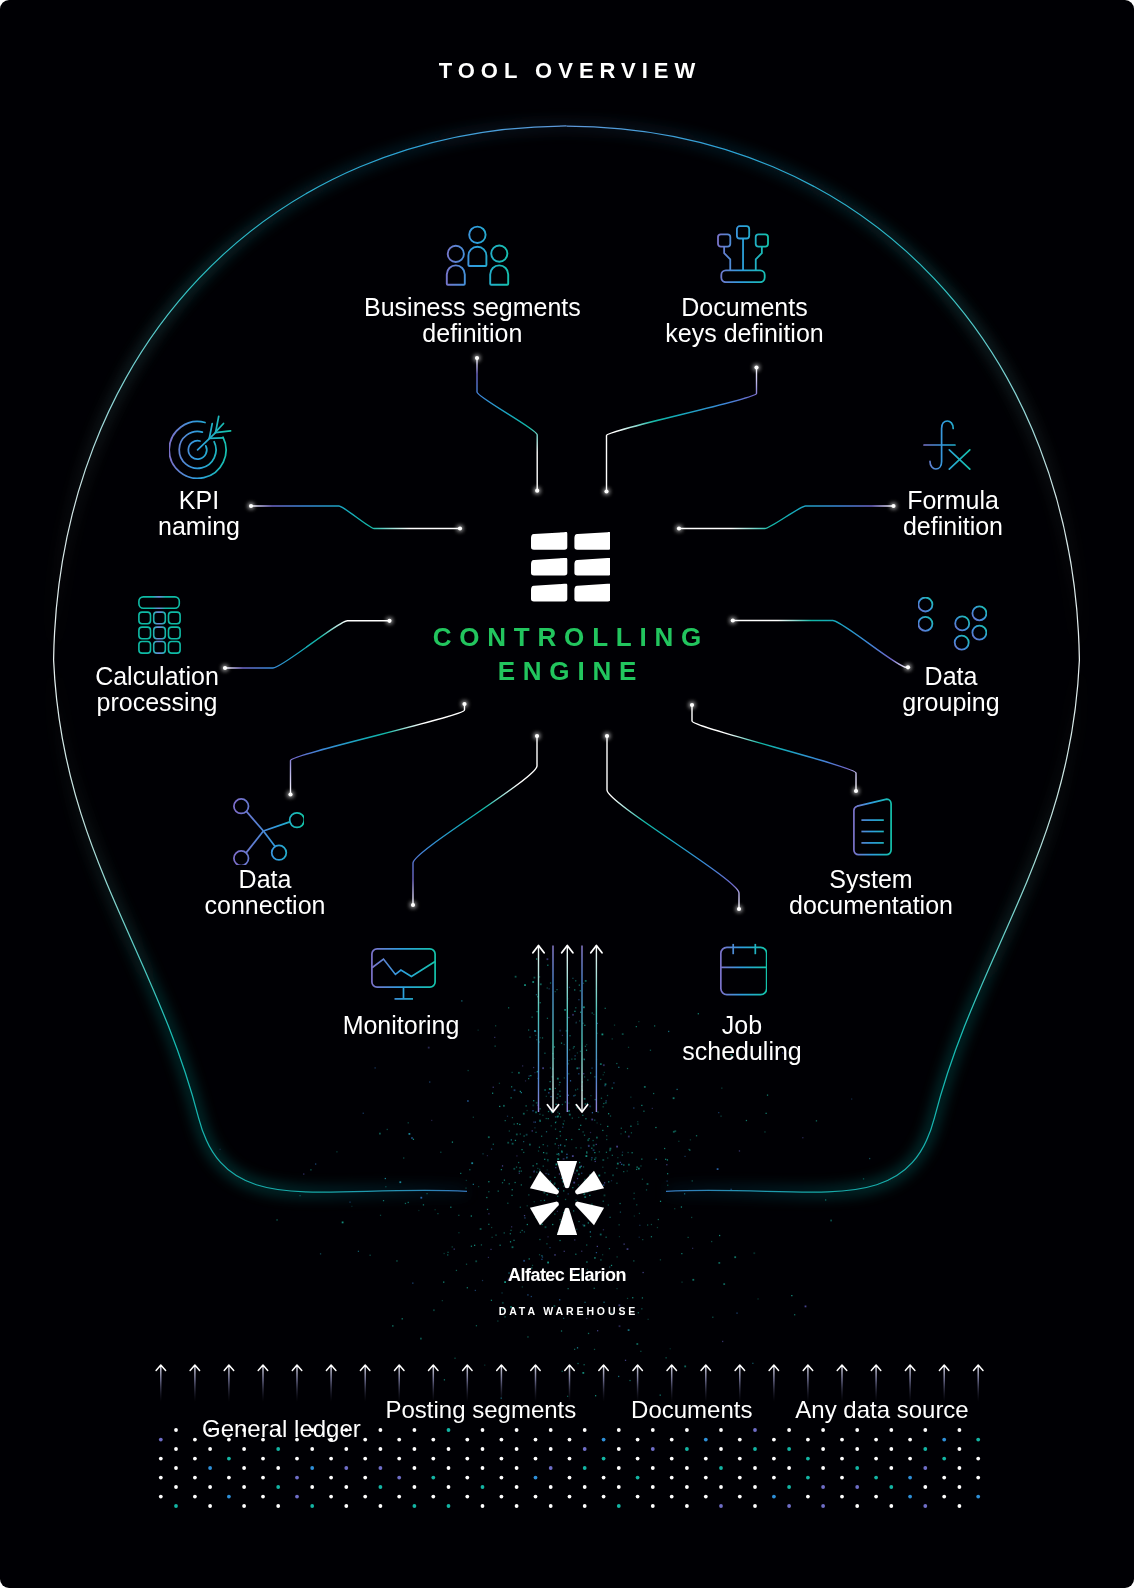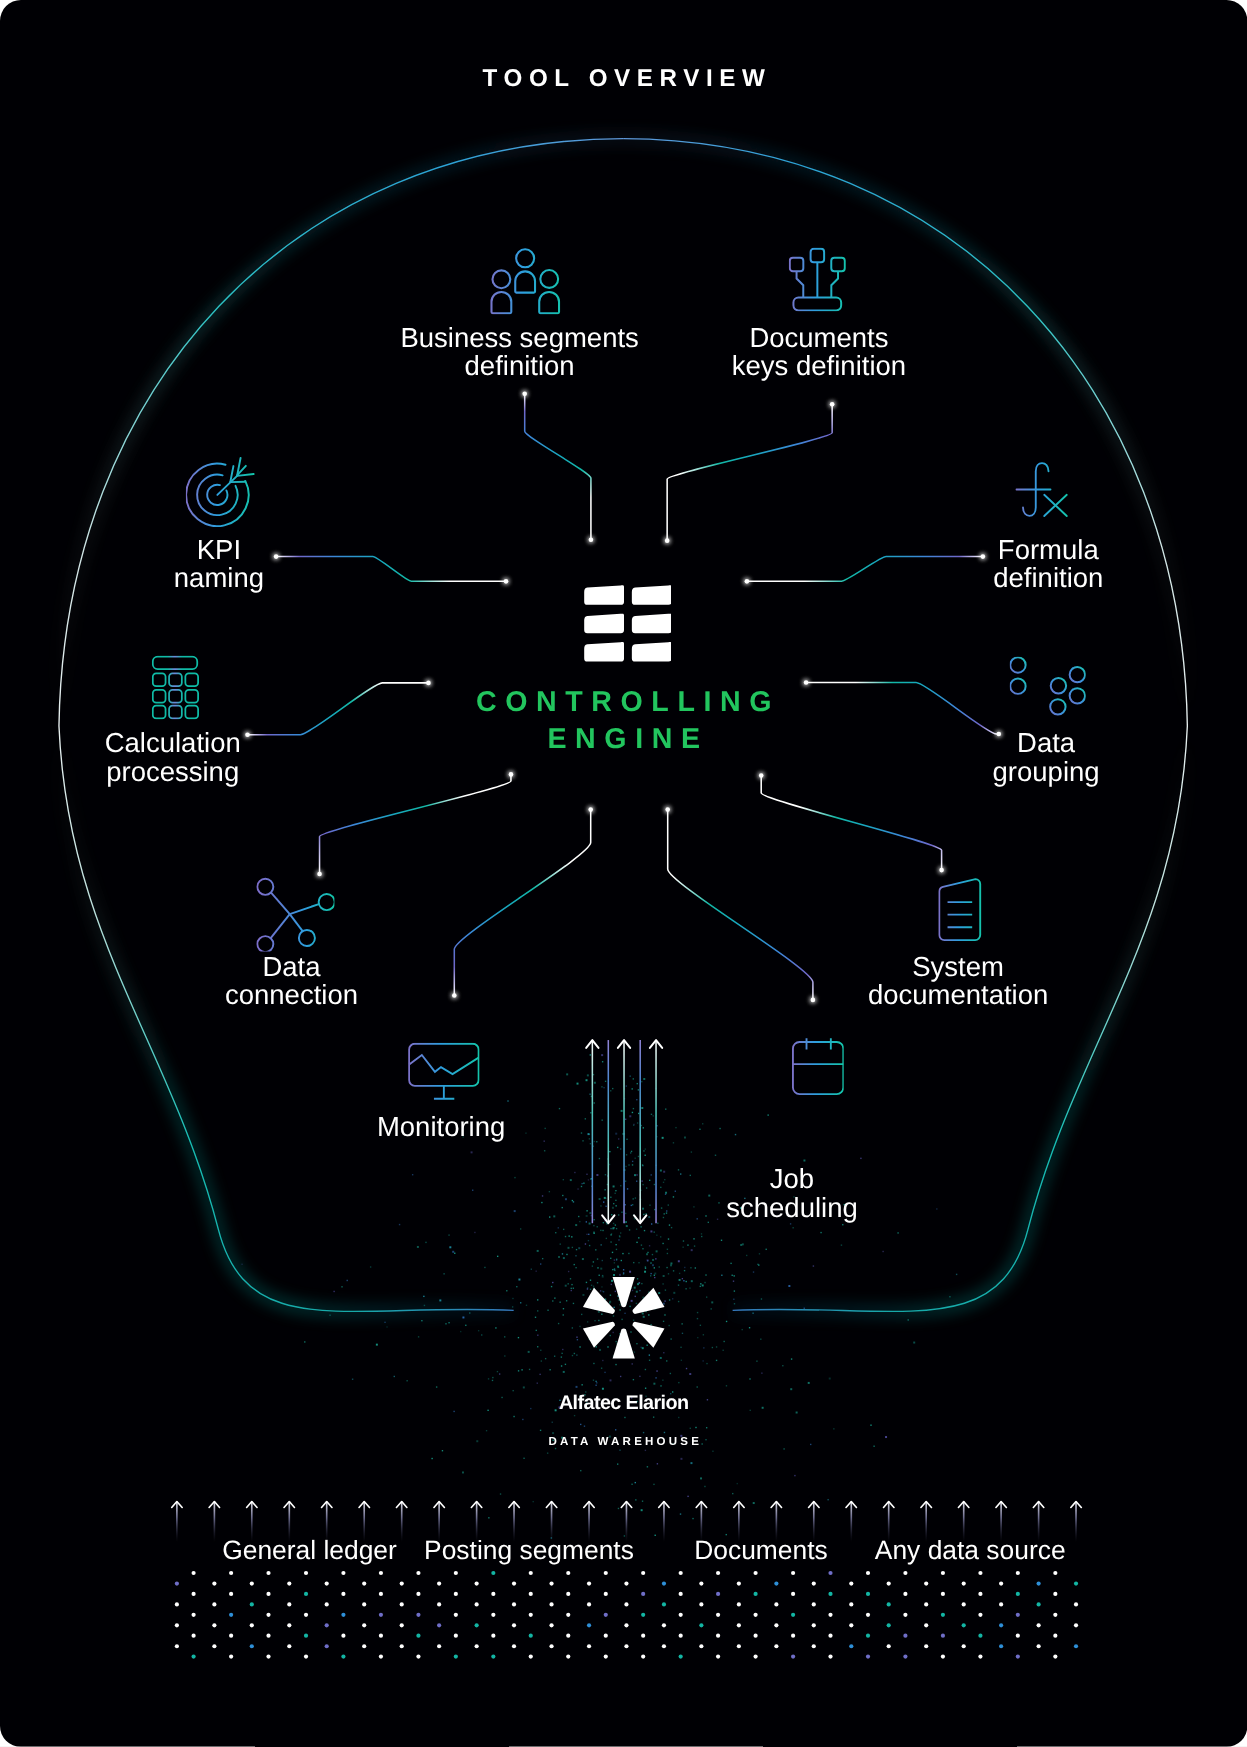--- a/index.html
+++ b/index.html
@@ -1,19 +1,19 @@
 <!DOCTYPE html>
 <html><head>
 <meta charset="utf-8">
 <title>Tool Overview</title>
 <style>
   html,body{margin:0;padding:0;background:#ffffff;}
   body{width:1134px;height:1588px;overflow:hidden;font-family:"Liberation Sans",sans-serif;
        -webkit-font-smoothing:antialiased;}
-  #page{position:relative;width:1134px;height:1588px;background:#000004;border-radius:19px;overflow:hidden;}
+  #page{position:relative;width:1134px;height:1588px;background:#000004;border-radius:9px;overflow:hidden;}
   #title{position:absolute;left:0;top:58px;width:100%;text-align:center;color:#fff;
          font-size:22px;font-weight:bold;letter-spacing:6.0px;text-indent:6.0px;}
   .node{position:absolute;}
   .nlabel{text-align:center;color:#fff;font-size:25px;line-height:26.9px;white-space:nowrap;}
   .nlabel .lbl{display:block;}
   #ctitle{position:absolute;left:0;width:100%;top:620px;text-align:center;color:#22c55e;
           font-size:26px;font-weight:bold;letter-spacing:7.8px;text-indent:7.8px;line-height:34.2px;}
   #ctitle span{display:block;}
   #whname{position:absolute;left:0;width:100%;top:1265px;text-align:center;color:#fff;
           font-size:18px;font-weight:bold;letter-spacing:-0.55px;}
@@ -1647,21 +1647,21 @@
               <stop offset="1" stop-color="#14c3ac"></stop>
             </linearGradient>
           </defs>
           <g stroke="url(#g_job-scheduling)" stroke-width="1.7" fill="none">
             <rect x="0.85" y="4.3" width="45.8" height="47.3" rx="6.0"></rect>
             <path d="M0.9 24.4 H46.6"></path>
             <path d="M13.2 0.9 V11.2"></path>
             <path d="M35.3 0.9 V11.2"></path>
           </g>
         </svg></span></div>
-<div class="node nlabel" style="left:520px;top:1011.5px;width:400px;margin-top:47px;">
+<div class="node nlabel" style="left:542px;top:1011.5px;width:400px;">
       <span class="lbl">Job</span>
       <span class="lbl l2">scheduling</span>
     </div>
 
   <div id="clogo">
       <svg width="79" height="71" viewBox="0 0 79 71" fill="none">
         <path d="M 0.00 7.30 C 0.00 5.05 0.75 2.95 3.15 3.10 L 33.15 1.20 C 35.55 1.05 36.30 0.75 36.30 3.00 L 36.30 15.80 C 36.30 18.05 35.55 18.80 33.30 18.80 L 3.00 18.80 C 0.75 18.80 0.00 18.05 0.00 15.80 Z" fill="#ffffff"></path>
         <path d="M 43.40 7.30 C 43.40 5.05 44.15 2.95 46.55 3.10 L 76.55 1.20 C 78.95 1.05 79.70 0.75 79.70 3.00 L 79.70 15.80 C 79.70 18.05 78.95 18.80 76.70 18.80 L 46.40 18.80 C 44.15 18.80 43.40 18.05 43.40 15.80 Z" fill="#ffffff"></path>
         <path d="M 0.00 33.10 C 0.00 30.85 0.75 28.75 3.15 28.90 L 33.15 27.00 C 35.55 26.85 36.30 26.55 36.30 28.80 L 36.30 41.60 C 36.30 43.85 35.55 44.60 33.30 44.60 L 3.00 44.60 C 0.75 44.60 0.00 43.85 0.00 41.60 Z" fill="#ffffff"></path>
         <path d="M 43.40 33.10 C 43.40 30.85 44.15 28.75 46.55 28.90 L 76.55 27.00 C 78.95 26.85 79.70 26.55 79.70 28.80 L 79.70 41.60 C 79.70 43.85 78.95 44.60 76.70 44.60 L 46.40 44.60 C 44.15 44.60 43.40 43.85 43.40 41.60 Z" fill="#ffffff"></path>
@@ -1692,17 +1692,17 @@
           <path d="M 27.90 1.00 L 48.10 1.00 L 40.00 27.50 Q 38.00 29.10 36.00 27.50 Z" fill="#ffffff"></path>
         </g>
         <g transform="rotate(300 38.0 38.0)">
           <path d="M 27.90 1.00 L 48.10 1.00 L 40.00 27.50 Q 38.00 29.10 36.00 27.50 Z" fill="#ffffff"></path>
         </g>
       </svg>
     </div>
   <div id="whname">Alfatec Elarion</div>
   <div id="whsub">DATA WAREHOUSE</div>
 
-<div class="srclabel" style="left:81.39999999999998px;">General ledger</div>
+<div class="srclabel" style="left:81.39999999999998px;margin-top:19px;">General ledger</div>
     <div class="srclabel" style="left:280.9px;">Posting segments</div>
     <div class="srclabel" style="left:459.79999999999995px;padding-left:32px;">Documents</div>
     <div class="srclabel" style="left:682px;">Any data source</div>
 </div>
 
 </body></html>

